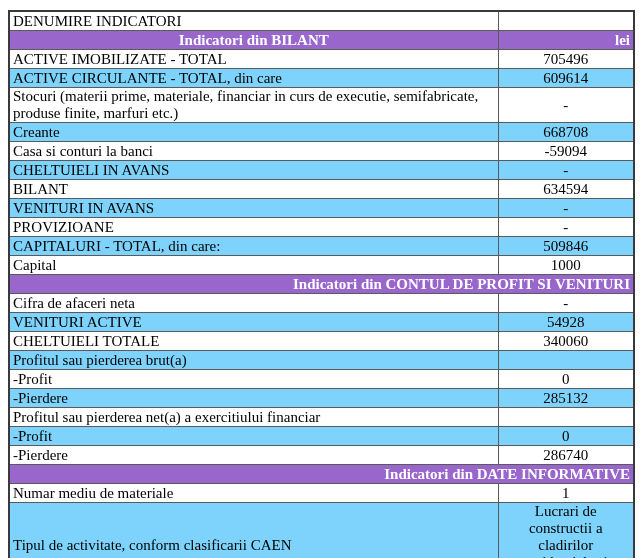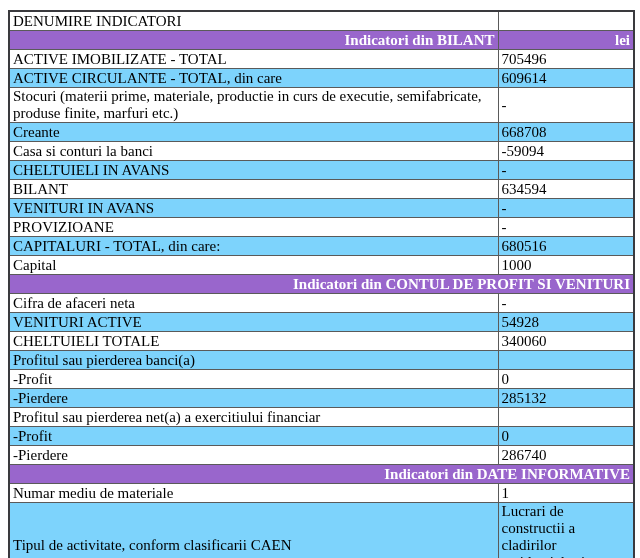--- a/index.html
+++ b/index.html
@@ -31,29 +31,29 @@
   td {
     border: 1px solid #5a5a5a;
     padding: 0 3px;
     height: 18px;
     line-height: 17px;
     vertical-align: middle;
     overflow: hidden;
     background: #ffffff;
   }
   td.label { text-align: left; }
-  td.value { text-align: left; }
+  td.value { text-align: center; }
   tr.stripe td { background: #7dd3fc; }
   tr.section td {
     background: #9966cc;
     color: #ffffff;
     font-weight: bold;
     text-align: right;
   }
-  tr.section-split td.label { text-align: right; }
+  tr.section-split td.label { text-align: center; }
 </style>
 </head>
 <body>
 
 <div class="page">
   <table class="indicators">
     <colgroup>
       <col class="c-label">
       <col class="c-value">
     </colgroup>
@@ -68,21 +68,21 @@
         </tr>
         <tr>
           <td class="label">ACTIVE IMOBILIZATE - TOTAL</td>
           <td class="value">705496</td>
         </tr>
         <tr class="stripe">
           <td class="label">ACTIVE CIRCULANTE - TOTAL, din care</td>
           <td class="value">609614</td>
         </tr>
         <tr>
-          <td class="label">Stocuri (materii prime, materiale, productie in curs de executie, semifabricate, produse finite, marfuri etc.)</td>
+          <td class="label">Stocuri (materii prime, materiale, financiar in curs de executie, semifabricate, produse finite, marfuri etc.)</td>
           <td class="value">-</td>
         </tr>
         <tr class="stripe">
           <td class="label">Creante</td>
           <td class="value">668708</td>
         </tr>
         <tr>
           <td class="label">Casa si conturi la banci</td>
           <td class="value">-59094</td>
         </tr>
@@ -97,21 +97,21 @@
         <tr class="stripe">
           <td class="label">VENITURI IN AVANS</td>
           <td class="value">-</td>
         </tr>
         <tr>
           <td class="label">PROVIZIOANE</td>
           <td class="value">-</td>
         </tr>
         <tr class="stripe">
           <td class="label">CAPITALURI - TOTAL, din care:</td>
-          <td class="value">680516</td>
+          <td class="value">509846</td>
         </tr>
         <tr>
           <td class="label">Capital</td>
           <td class="value">1000</td>
         </tr>
         <tr class="section">
           <td colspan="2" class="label">Indicatori din CONTUL DE PROFIT SI VENITURI</td>
         </tr>
         <tr>
           <td class="label">Cifra de afaceri neta</td>
@@ -119,21 +119,21 @@
         </tr>
         <tr class="stripe">
           <td class="label">VENITURI ACTIVE</td>
           <td class="value">54928</td>
         </tr>
         <tr>
           <td class="label">CHELTUIELI TOTALE</td>
           <td class="value">340060</td>
         </tr>
         <tr class="stripe">
-          <td class="label">Profitul sau pierderea banci(a)</td>
+          <td class="label">Profitul sau pierderea brut(a)</td>
           <td class="value"></td>
         </tr>
         <tr>
           <td class="label">-Profit</td>
           <td class="value">0</td>
         </tr>
         <tr class="stripe">
           <td class="label">-Pierdere</td>
           <td class="value">285132</td>
         </tr>

